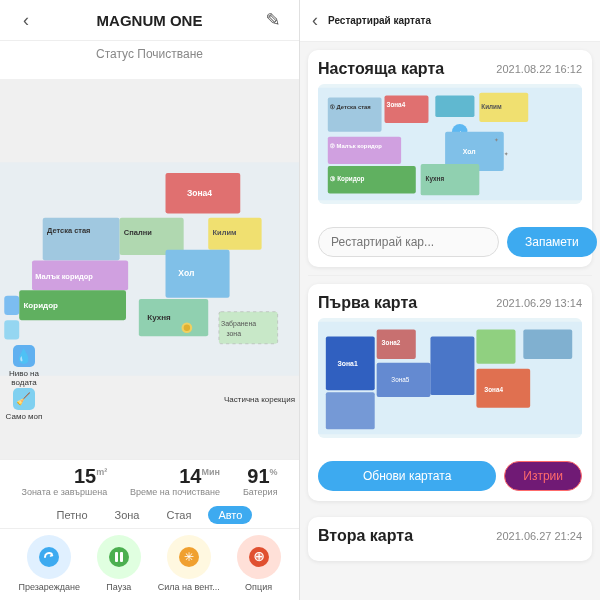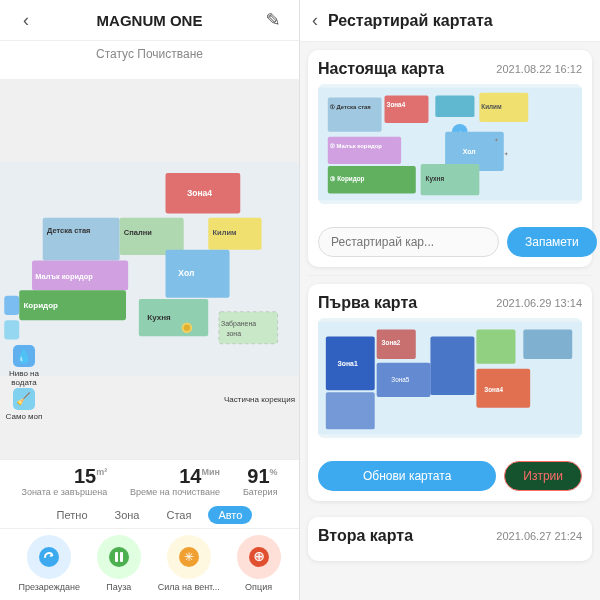--- a/index.html
+++ b/index.html
@@ -172,21 +172,21 @@
     }
 
     .right-header .back-icon {
       font-size: 18px;
       color: #555;
       margin-right: 10px;
       cursor: pointer;
     }
 
     .right-header .title {
-      font-size: 16px;
+      font-size: 10px;
       font-weight: 600;
       color: #222;
     }
 
     .map-card {
       background: #fff;
       margin: 8px;
       border-radius: 10px;
       padding: 10px;
       box-shadow: 0 1px 4px rgba(0,0,0,0.08);
@@ -242,21 +242,21 @@
       color: #fff;
       border: none;
       border-radius: 20px;
       font-size: 12px;
       cursor: pointer;
       white-space: nowrap;
     }
 
     .btn-danger {
       padding: 7px 18px;
-      background: #14532d;
+      background: #701a75;
       color: #ff6b6b;
       border: 1px solid #ff6b6b;
       border-radius: 20px;
       font-size: 12px;
       cursor: pointer;
       white-space: nowrap;
     }
 
     .section-divider {
       height: 1px;

